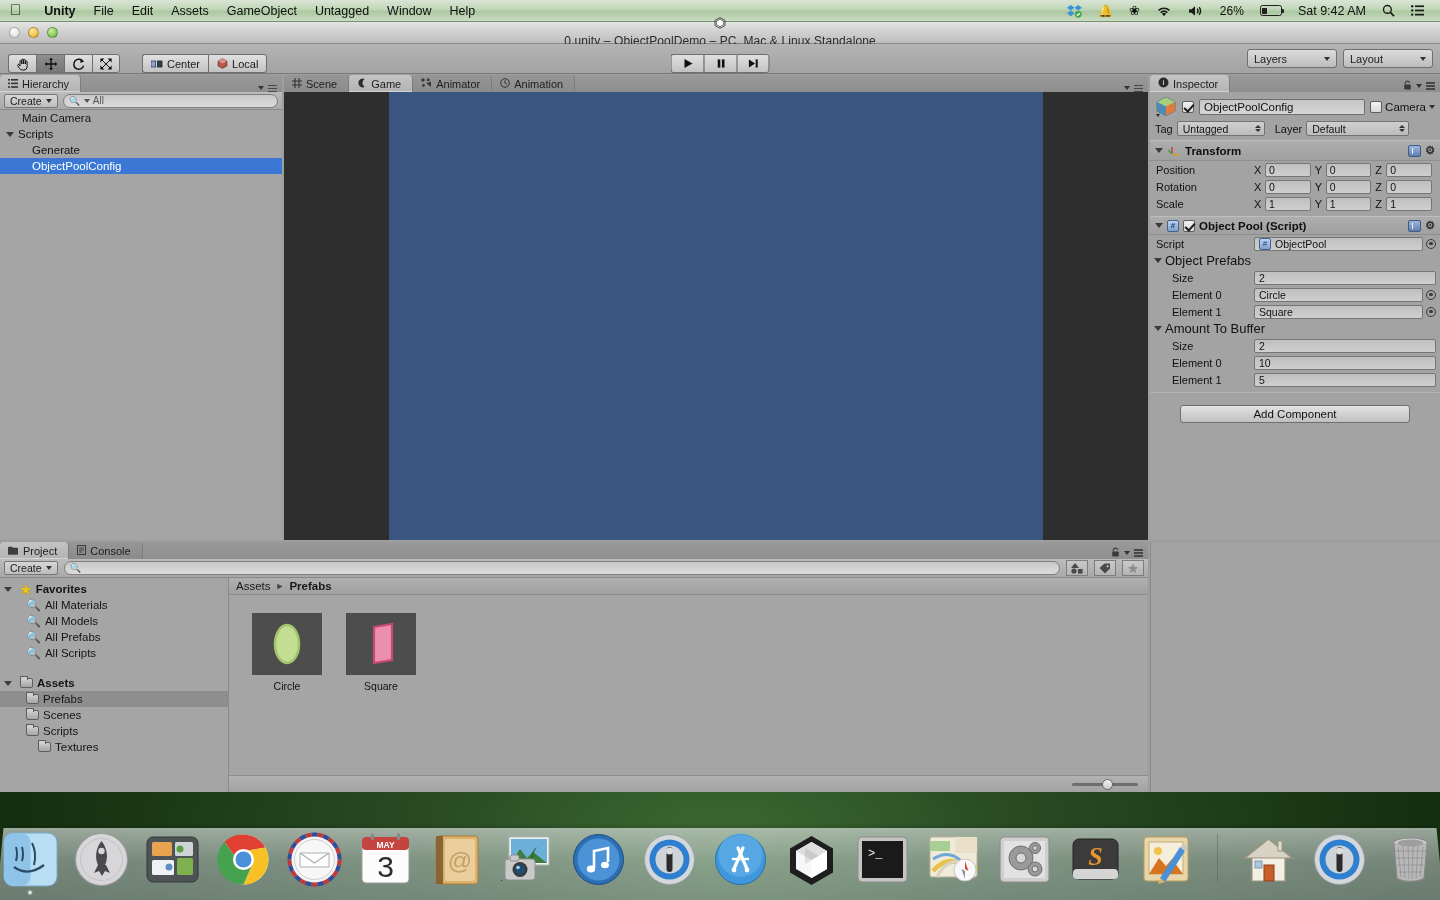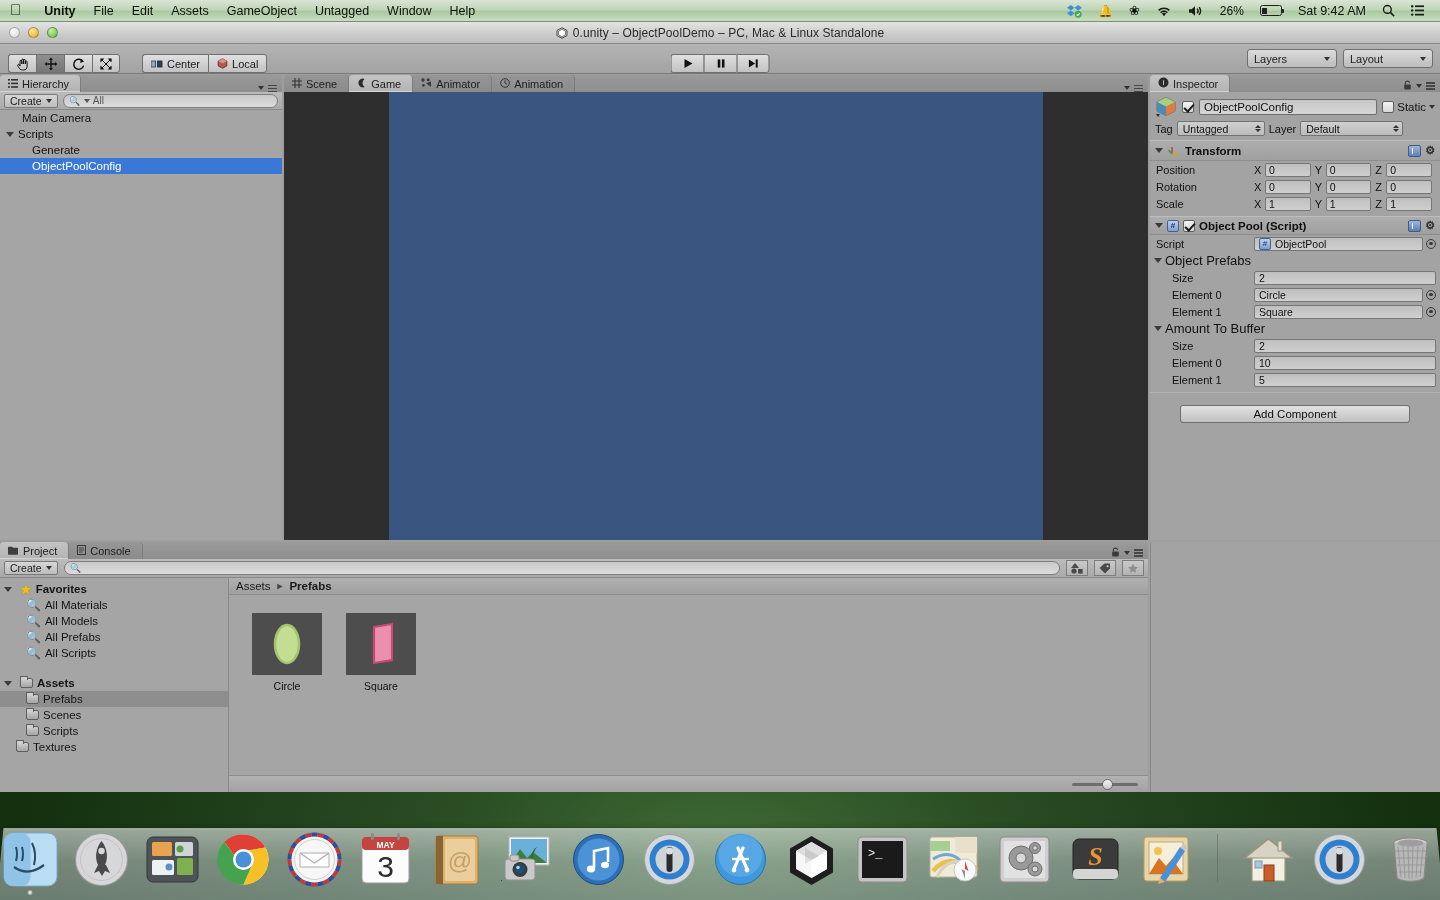--- a/index.html
+++ b/index.html
@@ -56,21 +56,21 @@
     position:relative; display:flex; align-items:center;
   }
   .tl-lights { display:flex; gap:8px; margin-left:9px; }
   .tl { width:11px;height:11px;border-radius:50%; border:1px solid rgba(0,0,0,.28); }
   .tl.close { background:radial-gradient(circle at 35% 30%, #fff, #d7d7d7); }
   .tl.min { background:radial-gradient(circle at 35% 30%, #ffe8a0, #e8a820); }
   .tl.max { background:radial-gradient(circle at 35% 30%, #c9efa4, #63b43a); }
   #titletext {
     position:absolute; left:0; right:0; text-align:center;
     font-size:12px; color:#2a2a2a; letter-spacing:.1px;
-    pointer-events:none; display:flex; align-items:center; justify-content:center; gap:5px;
+    pointer-events:none; display:flex; align-items:center; justify-content:center; gap:5px;flex-direction:column;
   }
   .unity-mini { display:inline-block; width:12px;height:12px; position:relative; }
 
   
   #toolbar {
     height:30px; width:100%;
     background:linear-gradient(180deg,#b4b4b4 0%, #a3a3a3 100%);
     border-bottom:1px solid #797979;
     display:flex; align-items:center; position:relative;
   }
@@ -610,35 +610,35 @@
               <path d="M11 10.5 L2 6 v9 l9 4.5 Z" fill="#4d8ab5"></path>
               <path d="M1 18 L5 18 L3 21 Z" fill="#2b2b2b"></path>
             </svg>
           </span>
           <span class="chk on"></span>
           <span class="nameField">
             <span>ObjectPoolConfig</span>
           </span>
           <span class="staticwrap">
             <span class="chk"></span>
-            <span>Static</span>
+            <span>Camera</span>
             <span class="caret"></span>
           </span>
         </div>
 
         <div class="taglayer">
           <span>Tag</span>
           <span class="dropfield" style="width:88px;">
             <span>Untagged</span>
             <span class="updown">
                 <i class="u"></i>
                 <i class="d"></i>
               </span>
           </span>
-          <span style="">Layer</span>
+          <span style="margin-left:6px;">Layer</span>
           <span class="dropfield" style="width:103px;">
             <span>Default</span>
             <span class="updown">
                 <i class="u"></i>
                 <i class="d"></i>
               </span>
           </span>
         </div>
 
         <div class="comp-header">
@@ -884,21 +884,21 @@
             <span>Prefabs</span>
           </div>
           <div class="trow" style="padding-left:26px;align-items:center;">
             <span class="folder"></span>
             <span>Scenes</span>
           </div>
           <div class="trow" style="padding-left:26px;">
             <span class="folder"></span>
             <span>Scripts</span>
           </div>
-          <div class="trow" style="padding-left:16px;">
+          <div class="trow" style="padding-left:38px;">
             <span class="folder"></span>
             <span>Textures</span>
           </div>
         </div>
 
         <div id="proj-right">
           <div class="crumb">
             <span>Assets</span>
             <span style="font-size:9px;color:#444;">►</span>
             <span class="cb">Prefabs</span>

